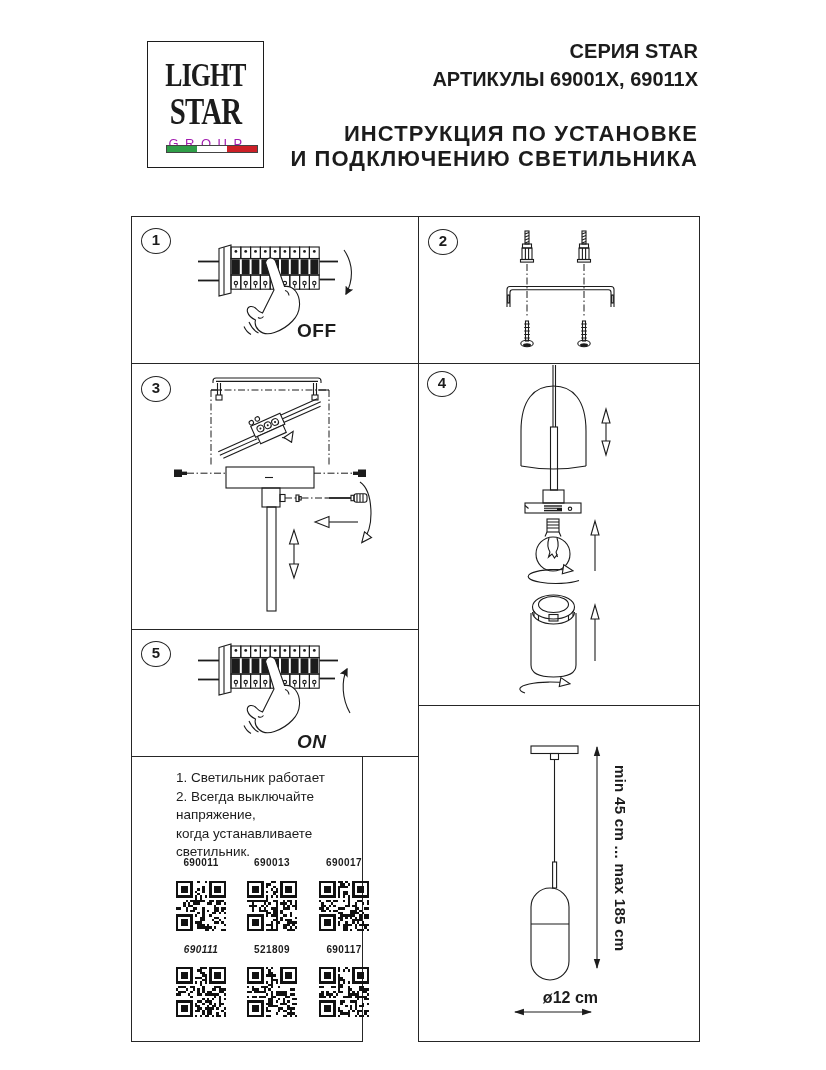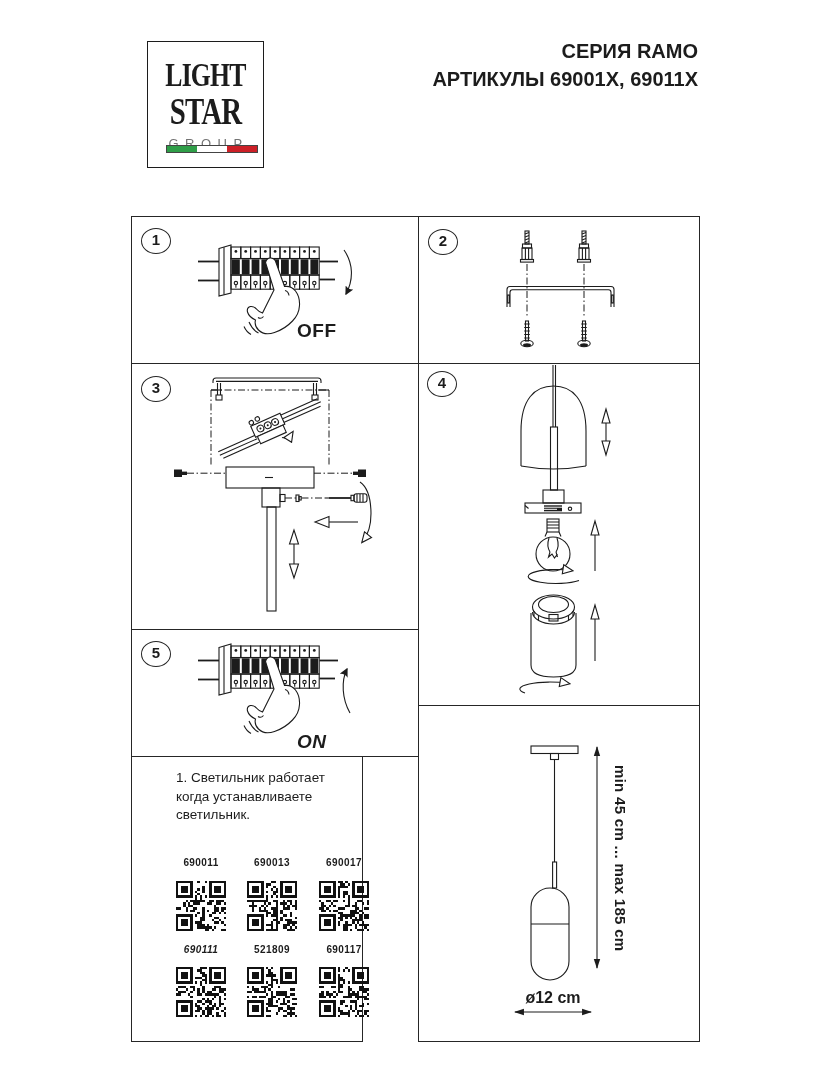--- a/index.html
+++ b/index.html
@@ -6,21 +6,21 @@
   .page{position:relative;width:826px;height:1070px;background:#fff;overflow:hidden;
         font-family:"Liberation Sans", sans-serif;color:#1c1c1c;}
   
   .logo-box{position:absolute;left:131px;top:41px;width:117px;height:127px;
             border:1.6px solid #1c1c1c;box-sizing:border-box;text-align:center;margin-left:16px;}
   .logo-word{font-family:"Liberation Serif", serif;font-weight:bold;color:#1c1c1c;
              transform:scaleX(.78);transform-origin:center;line-height:1;}
   .logo-l1{font-size:33px;margin-top:17px;letter-spacing:-1px;}
   .logo-l2{font-size:37px;margin-top:1px;letter-spacing:-1px;}
   .logo-l3{font-family:"Liberation Sans", sans-serif;font-weight:400;font-size:13px;
-           letter-spacing:6.5px;margin:6px 0 0 6px;color:#737373;}
+           letter-spacing:6.5px;margin:6px 0 0 6px;color:#a21caf;}
   .flag{position:absolute;left:18px;bottom:14px;width:92px;height:8px;display:flex;
         border:.8px solid #444;box-sizing:border-box;}
   .flag span{flex:1;height:100%;}
   .hdr-right{position:absolute;right:128px;text-align:right;font-weight:bold;color:#1c1c1c;}
   .hdr-series{top:37px;font-size:20px;line-height:28px;}
   .hdr-instr{top:121px;font-size:22px;line-height:25px;letter-spacing:1.1px;}
   
   .panel{position:absolute;background:#fff;border:1.4px solid #262626;box-sizing:border-box;}
   .panel svg{position:absolute;left:0;top:0;}
   .stepnum{position:absolute;width:28px;height:24px;border:1.4px solid #262626;
@@ -35,21 +35,21 @@
   .dd{stroke:#1c1c1c;fill:none;stroke-width:1;stroke-dasharray:7 2.5 1.5 2.5;}
   
   .notes{position:absolute;left:44px;top:12px;font-size:13.5px;line-height:18.5px;color:#1c1c1c;}
   .qr-label{position:absolute;width:54px;font-size:10px;font-weight:bold;text-align:center;
             letter-spacing:.4px;}
   .qr{position:absolute;width:50px;height:50px;}
   
   .dim-v{position:absolute;left:184px;top:40px;height:224px;width:26px;
          writing-mode:vertical-rl;text-align:center;font-size:15px;font-weight:bold;
          letter-spacing:.3px;}
-  .dim-d{position:absolute;left:89px;top:283px;width:90px;text-align:center;
+  .dim-d{position:absolute;left:89px;top:283px;width:90px;text-align:right;
          font-size:16px;font-weight:bold;}
 </style>
 </head>
 <body>
 
 <svg width="0" height="0" style="position:absolute" aria-hidden="true">
   <defs>
     <marker id="mFill" viewBox="0 0 10 10" refX="8.5" refY="5" markerWidth="8" markerHeight="8" orient="auto-start-reverse">
       <path d="M0,0 L10,5 L0,10 Q3.2,5 0,0 Z" fill="#1c1c1c"></path>
     </marker>
@@ -127,22 +127,26 @@
     <div class="logo-word logo-l2">STAR</div>
     <div class="logo-l3">GROUP</div>
     <div class="flag">
       <span style="background: rgb(47, 158, 72);"></span>
       <span style="background: rgb(255, 255, 255);"></span>
       <span style="background: rgb(204, 32, 39);"></span>
     </div>
   </div>
 
   <div class="hdr-right hdr-series">
-    <div>СЕРИЯ RAMO</div>
+    <div>СЕРИЯ STAR</div>
     <div>АРТИКУЛЫ 69001X, 69011X</div>
+  </div>
+  <div class="hdr-right hdr-instr">
+    <div>ИНСТРУКЦИЯ ПО УСТАНОВКЕ</div>
+    <div>И ПОДКЛЮЧЕНИЮ СВЕТИЛЬНИКА</div>
   </div>
 
   <div class="panel" style="left:131px;top:216px;width:288px;height:148px;">
     <div class="stepnum" style="left:9px;top:11px;">1</div>
     <svg width="286" height="145" viewBox="0 0 286 145">
       <use href="#brkhand" transform="translate(66,21.5)"></use>
       <path d="M212,33 C221,46 222,62 214,77" class="ln" stroke-width="1.4" marker-end="url(#mFill)"></path>
     </svg>
     <div class="svg-lbl" style="left:165px;top:103px;">OFF</div>
   </div>
@@ -303,20 +307,21 @@
     <svg width="286" height="125" viewBox="0 0 286 125">
       <use href="#brkhand" transform="translate(66,7.5)"></use>
       <path d="M218,83 C210,69 209,51 215,39" class="ln" stroke-width="1.4" marker-end="url(#mFill)"></path>
     </svg>
     <div class="svg-lbl" style="left:165px;top:101px;font-style:italic;">ON</div>
   </div>
 
   <div class="panel" style="left:131px;top:756px;width:232px;height:286px;">
     <div class="notes">
       <div>1. Светильник работает</div>
+      <div>2. Всегда выключайте напряжение,</div>
       <div>когда устанавливаете светильник.</div>
     </div>
     <div class="qr-label" style="left:42px;top:100px;">690011</div>
     <div class="qr-label" style="left:113px;top:100px;">690013</div>
     <div class="qr-label" style="left:185px;top:100px;">690017</div>
     <div class="qr" style="left:44px;top:124px;">
         <svg width="50" height="50" viewBox="0 0 21 21" shape-rendering="crispEdges" fill="#111">
           <rect x="0" y="0" width="1" height="1"></rect>
           <rect x="1" y="0" width="1" height="1"></rect>
           <rect x="2" y="0" width="1" height="1"></rect>

